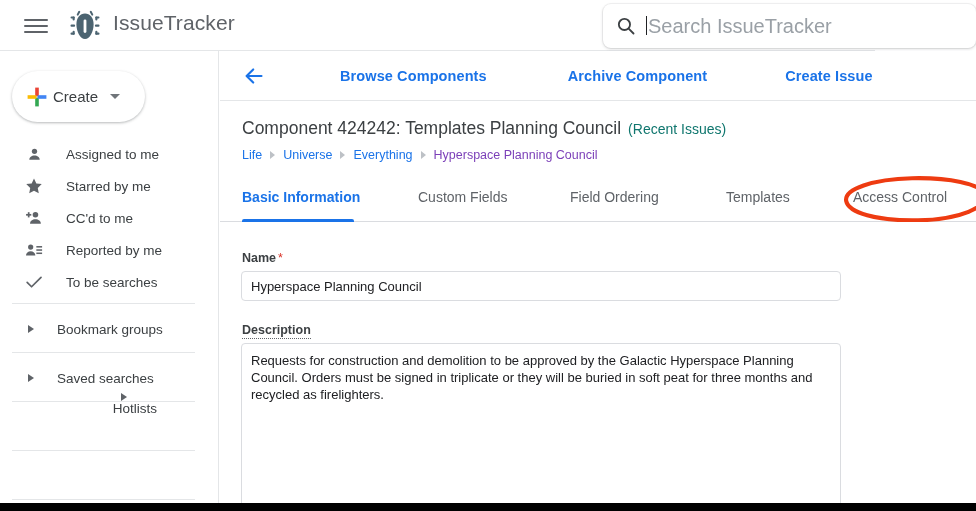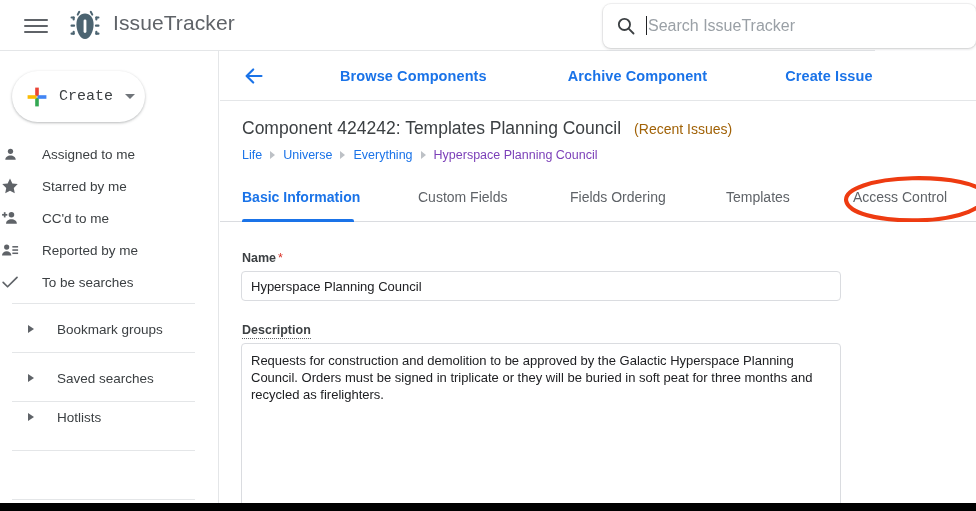--- a/index.html
+++ b/index.html
@@ -38,21 +38,21 @@
     position:absolute; left:603px; top:4px;
     width:373px; height:44px;
     background:#fff; border-radius:8px;
     box-shadow: 0 1px 3px rgba(60,64,67,0.22), 0 0 0 1px rgba(60,64,67,0.06);
     display:flex; align-items:center;
   }
   #search-icon { margin-left:12px; width:22px; height:22px; flex:none; }
   #search-input {
     flex:1; border:none; outline:none; background:transparent;
     font-family:"Liberation Sans", sans-serif;
-    font-size:16px; color:#202124;
+    font-size:20px; color:#202124;
     padding:0 10px 0 11px; height:40px;
   }
   #search-input::placeholder { color:#9aa0a6; }
   #search-caret {
     position:absolute; left:43px; top:12px;
     width:1px; height:19px; background:#202124;
   }
 
   
   #sidebar {
@@ -62,33 +62,34 @@
   #create-btn {
     position:absolute; left:12px; top:20px;
     width:133px; height:51px; border-radius:26px;
     background:#fff;
     box-shadow: 0 1px 3px rgba(60,64,67,0.28), 0 1px 2px rgba(60,64,67,0.10);
     display:flex; align-items:center; cursor:pointer;
     border:none; padding:0;
   }
   #create-plus { margin-left:13px; width:24px; height:24px; flex:none; }
   #create-label {
-    margin-left:10px; font-size:15px; color:#3c4043;
-    font-family:Liberation Mono, monospace;
+    margin-left:4px; font-size:15px; color:#3c4043;
+    font-family:Liberation Sans, sans-serif;
   }
   #create-caret {
     margin-left:12px; width:0; height:0;
     border-left:5px solid transparent; border-right:5px solid transparent;
     border-top:5px solid #70757a;
   }
 
   .nav-list { position:absolute; left:0; top:87px; width:219px; }
   .nav-item {
     position:relative; height:32px;
     display:flex; align-items:center; cursor:pointer;
+    padding-left:24px;
   }
   .nav-icon {
     width:20px; height:20px; flex:none;
     display:flex; align-items:center; justify-content:center;
   }
   .nav-label {
     margin-left:22px; font-size:13.5px; color:#3c4043;
     font-family:"Liberation Sans", sans-serif; white-space:nowrap;
   }
 
@@ -125,21 +126,21 @@
   }
   #link-browse { margin-left:29px; }
   #link-archive { margin-left:36px; }
   #link-create { margin-left:33px; }
 
   #page-title {
     position:absolute; left:22px; top:67px;
     font-size:17.5px; color:#3c4043; white-space:nowrap;
   }
   #recent-issues-link {
-    font-size:14px; color:#a16207; cursor:pointer; margin-left:13px;
+    font-size:14px; color:#0f766e; cursor:pointer; margin-left:7px;
   }
 
   #breadcrumb {
     position:absolute; left:22px; top:97px;
     display:flex; align-items:center; font-size:12.5px; white-space:nowrap;
   }
   .crumb { color:#1a73e8; cursor:pointer; }
   .crumb.visited { color:#7b3fb8; }
   .crumb-sep {
     width:0; height:0; margin:0 8px;
@@ -324,21 +325,21 @@
       <span class="group-label">Bookmark groups</span>
     </div>
     <div class="side-divider" style="top:301px;"></div>
 
     <div class="group-item" style="top:311px;">
       <span class="group-arrow"></span>
       <span class="group-label">Saved searches</span>
     </div>
     <div class="side-divider" style="top:350px;"></div>
 
-    <div class="group-item" style="top:350px;">
+    <div class="group-item" style="top:342px;flex-direction:column;">
       <span class="group-arrow"></span>
       <span class="group-label">Hotlists</span>
     </div>
     <div class="side-divider" style="top:399px;"></div>
 
     <div class="side-divider" style="top:448px;"></div>
   </div>
 
   <div id="main">
 
@@ -361,21 +362,21 @@
       <span class="crumb">Universe</span>
       <span class="crumb-sep"></span>
       <span class="crumb">Everything</span>
       <span class="crumb-sep"></span>
       <span class="crumb visited">Hyperspace Planning Council</span>
     </div>
 
     <div id="tabs">
       <span class="tab active" style="left:22px;">Basic Information</span>
       <span class="tab" style="left:198px;">Custom Fields</span>
-      <span class="tab" style="left:350px;">Fields Ordering</span>
+      <span class="tab" style="left:350px;">Field Ordering</span>
       <span class="tab" style="left:506px;">Templates</span>
       <span class="tab" style="left:633px;">Access Control</span>
       <div id="tab-underline"></div>
     </div>
 
     <div id="label-name" class="field-label">
       <span>Name</span><span id="req-star">*</span>
     </div>
     <input id="name-input" type="text" value="Hyperspace Planning Council" style="">
 

